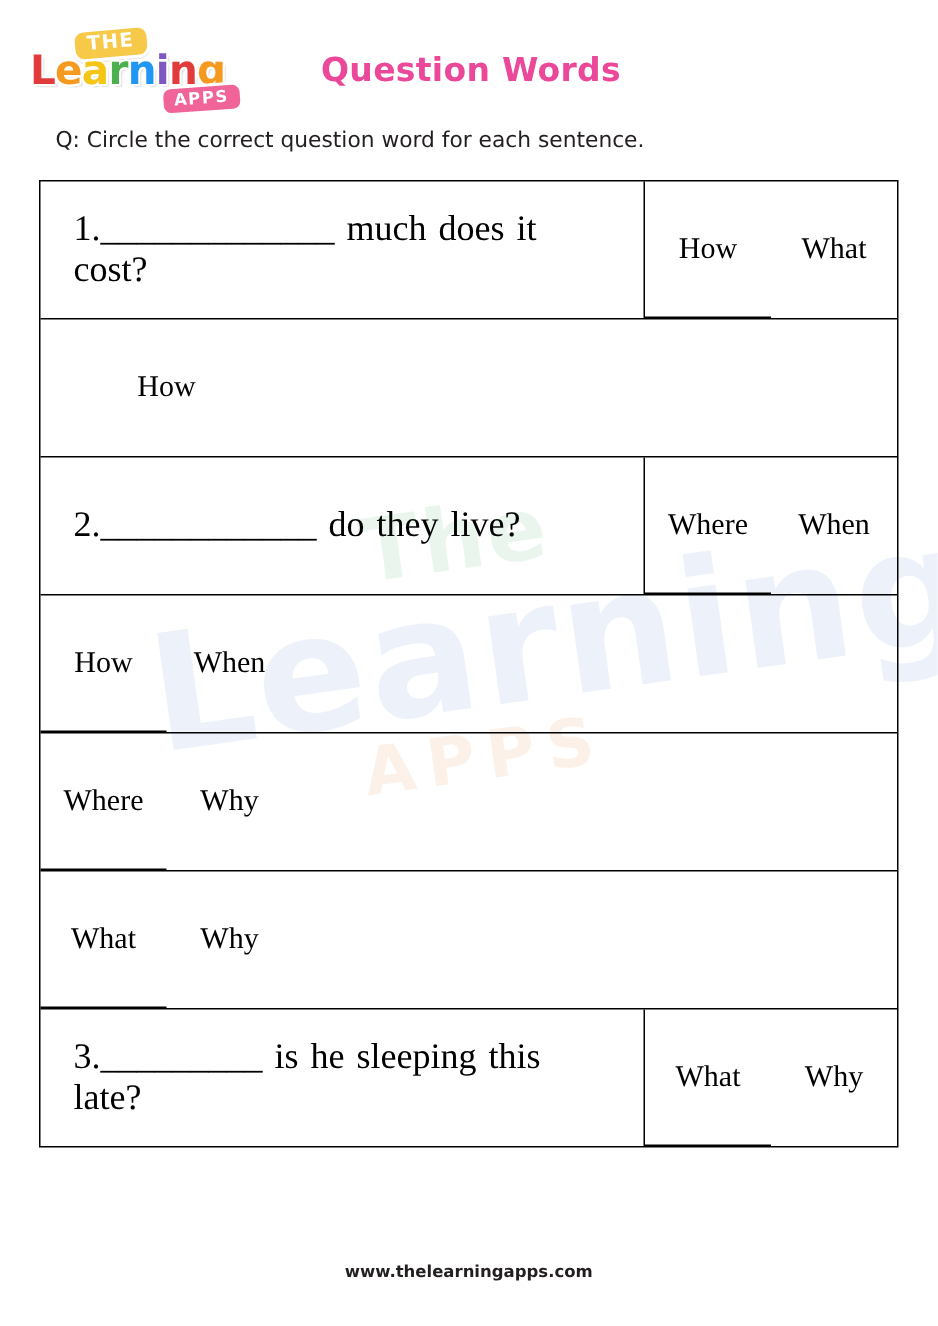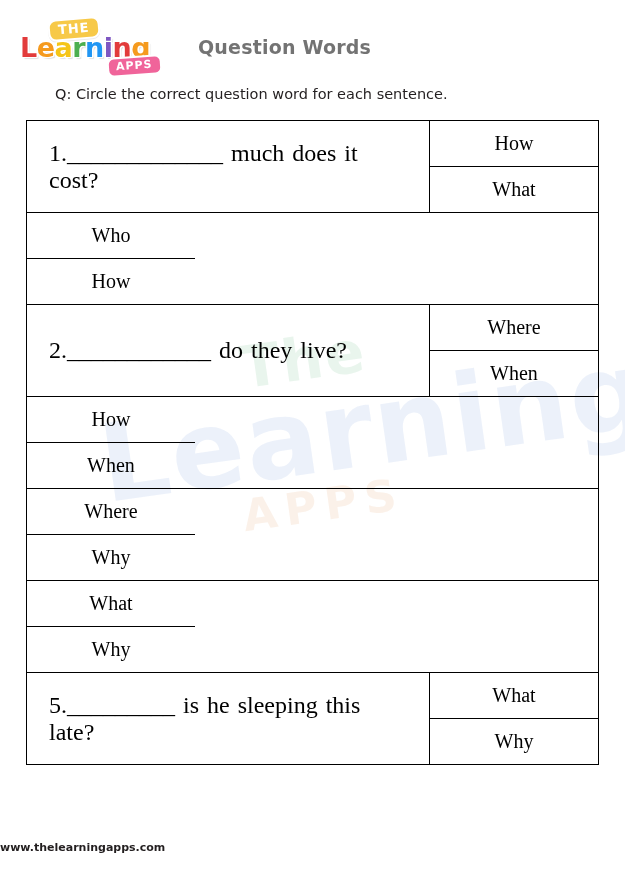--- a/index.html
+++ b/index.html
@@ -123,33 +123,33 @@
     letter-spacing: 1px;
     padding: 1px 7px 2px 7px;
     border-radius: 7px;
     transform: rotate(-4deg);
     border: 2px solid #ffffff;
   }
 
   .page-title {
     font-family: "DejaVu Sans", sans-serif;
     font-weight: bold;
-    font-size: 19px;
-    color: #737373;
-    margin-left: 28px;
+    font-size: 22px;
+    color: #ec4899;
+    margin-left: 44px;
     letter-spacing: 0.2px;
   }
 
   .instruction {
     position: relative;
     z-index: 2;
     font-family: "DejaVu Sans", sans-serif;
     font-size: 14.5px;
     color: #231f20;
-    padding: 10px 0 0 55px;
+    padding: 10px 0 0 37px;
   }
 
   
   .sheet {
     position: relative;
     z-index: 2;
     margin: 18px 26px 0 26px;
     border: 1.5px solid #000000;
     box-sizing: border-box;
   }
@@ -170,21 +170,20 @@
     padding-right: 17px;
     font-family: "Liberation Serif", serif;
     font-size: 24px;
     color: #000000;
     box-sizing: border-box;
     word-spacing: 2px;
   }
   .opt-cell {
     flex: 0 0 168px;
     display: flex;
-    flex-direction: column;
     box-sizing: border-box;
   }
   .opt {
     flex: 1 1 50%;
     display: flex;
     align-items: center;
     justify-content: center;
     font-family: "Liberation Serif", serif;
     font-size: 20px;
     color: #000000;
@@ -193,20 +192,21 @@
   .opt.first {
     border-bottom: 1.5px solid #000000;
   }
 
   
   .footer {
     position: absolute;
     left: 0;
     right: 0;
     bottom: 30px;
+    text-align: center;
     font-family: "DejaVu Sans", sans-serif;
     font-weight: bold;
     font-size: 11px;
     color: #231f20;
     z-index: 2;
   }
 </style>
 </head>
 <body>
 
@@ -232,21 +232,20 @@
   <div class="sheet" id="questions-table">
       <div class="row">
         <div class="q-cell">1._____________ much does it cost?</div>
         <div class="opt-cell">
           <div class="opt first">How</div>
           <div class="opt">What</div>
         </div>
       </div>
       <div class="row">
         <div class="opt-cell">
-          <div class="opt first">Who</div>
           <div class="opt">How</div>
         </div>
       </div>
       <div class="row">
         <div class="q-cell">2.____________ do they live?</div>
         <div class="opt-cell">
           <div class="opt first">Where</div>
           <div class="opt">When</div>
         </div>
       </div>
@@ -262,21 +261,21 @@
           <div class="opt">Why</div>
         </div>
       </div>
       <div class="row">
         <div class="opt-cell">
           <div class="opt first">What</div>
           <div class="opt">Why</div>
         </div>
       </div>
       <div class="row">
-        <div class="q-cell">5._________ is he sleeping this late?</div>
+        <div class="q-cell">3._________ is he sleeping this late?</div>
         <div class="opt-cell">
           <div class="opt first">What</div>
           <div class="opt">Why</div>
         </div>
       </div>
     </div>
 
   <div class="footer">www.thelearningapps.com</div>
 </div>
 

